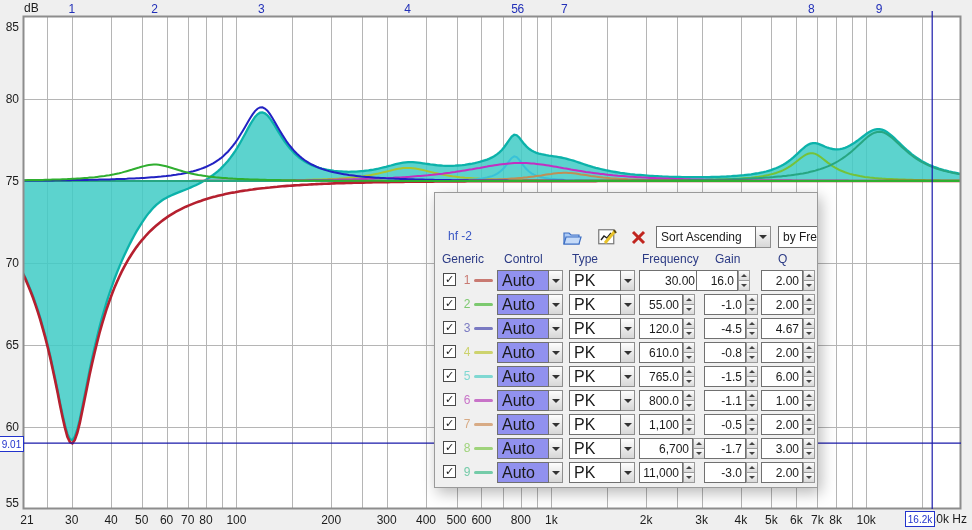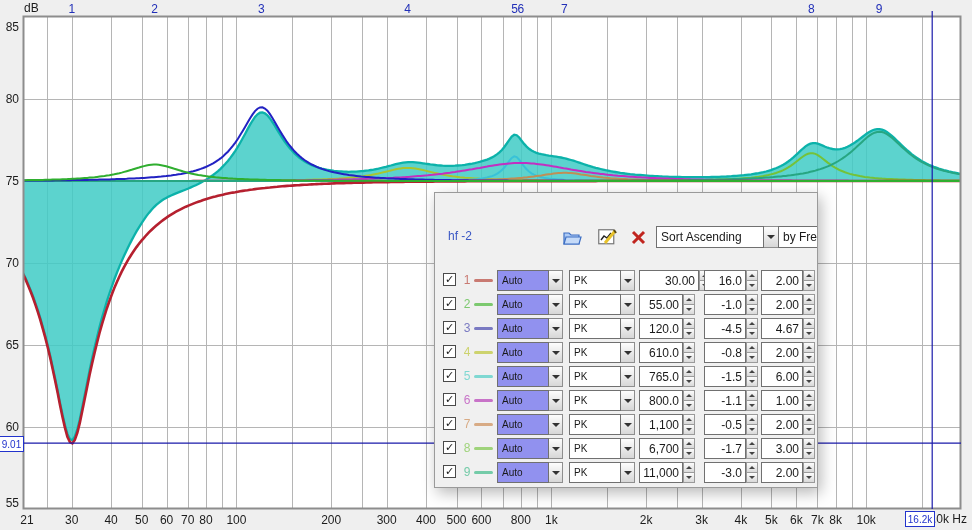--- a/index.html
+++ b/index.html
@@ -41,21 +41,21 @@
   .tri-down{width:0;height:0;border-left:4px solid transparent;border-right:4px solid transparent;border-top:4px solid #333;}
   .headers{position:absolute;left:0;top:58px;width:100%;height:18px;color:#2b3a85;}
   .headers span{position:absolute;top:1px;}
   #rows{position:absolute;left:0;top:76px;width:100%;}
   .frow{position:absolute;left:0;width:100%;height:24px;}
   .cb{position:absolute;left:8px;top:4px;width:13px;height:13px;background:#fff;border:1.4px solid #4a4a4a;box-sizing:border-box;
       display:flex;align-items:center;justify-content:center;font-size:11px;color:#1a1a1a;line-height:1;}
   .cb::after{content:"✓";margin-top:-1px;}
   .fnum{position:absolute;left:25px;top:4px;width:14px;text-align:center;font-size:12px;}
   .swatch{position:absolute;left:39px;top:10px;width:19px;height:3px;border-radius:2px;}
-  .cell-combo .field{width:52px;font-size:10px;}
+  .cell-combo .field{width:52px;font-size:16px;}
   .cell-combo .arrow-btn{width:14px;}
   .spin{position:absolute;display:flex;height:21px;top:1px;}
   .spin .sfield{background:#fff;border:1px solid #707070;box-sizing:border-box;display:flex;align-items:center;justify-content:flex-end;padding-right:3px;font-size:12px;}
   .spin .sbtns{width:12px;display:flex;flex-direction:column;}
   .spin .sbtn{flex:1;border:1px solid #9a9a9a;background:linear-gradient(#fcfcfc,#d9d9d9);display:flex;align-items:center;justify-content:center;box-sizing:border-box;}
   .spin .sbtn+.sbtn{border-top:none;}
   .tri-up-s{width:0;height:0;border-left:3px solid transparent;border-right:3px solid transparent;border-bottom:3px solid #444;}
   .tri-down-s{width:0;height:0;border-left:3px solid transparent;border-right:3px solid transparent;border-top:3px solid #444;}
   .row-sliver{position:absolute;left:0;height:5px;overflow:hidden;}
 </style>
@@ -186,30 +186,38 @@
         <line x1="16" y1="2" x2="18" y2="5" stroke="#5a4a12" stroke-width="2"></line>
       </svg>
     </span>
     <span class="tb-icon" style="left:192px;">
       <svg width="15" height="15" viewBox="0 0 15 15">
         <line x1="2" y1="2" x2="13" y2="13" stroke="#c0251f" stroke-width="3"></line>
         <line x1="13" y1="2" x2="2" y2="13" stroke="#c0251f" stroke-width="3"></line>
       </svg>
     </span>
     <div class="combo" style="left:221px;top:3px;">
-      <span class="field" style="width:108px;">Sort Ascending</span>
+      <span class="field" style="width:100px;">Sort Ascending</span>
       <span class="arrow-btn">
           <span class="tri-down"></span>
         </span>
     </div>
     <div class="combo" style="left:343px;top:3px;">
       <span class="field" style="width:44px;border-right:none;">by Fre</span>
     </div>
   </div>
 
+  <div class="headers">
+    <span style="left:7px;">Generic</span>
+    <span style="left:69px;">Control</span>
+    <span style="left:137px;">Type</span>
+    <span style="left:207px;">Frequency</span>
+    <span style="left:280px;">Gain</span>
+    <span style="left:343px;">Q</span>
+  </div>
 
   <div id="rows">
       <div class="frow" style="top: 0px;">
         <span class="cb"></span>
         <span class="fnum" style="color: rgb(201, 122, 114);">1</span>
         <span class="swatch" style="background: rgb(201, 122, 114);"></span>
         <div class="combo cell-combo" style="left: 62px; top: 1px; height: 21px;">
           <span class="field" style="background: rgb(145, 145, 239);">Auto</span>
           <span class="arrow-btn">
             <span class="tri-down"></span>
@@ -225,21 +233,21 @@
           <span class="sfield" style="width: 60px;">30.00</span>
           <span class="sbtns">
             <span class="sbtn">
               <span class="tri-up-s"></span>
             </span>
             <span class="sbtn">
               <span class="tri-down-s"></span>
             </span>
           </span>
         </div>
-        <div class="spin" style="left: 269px;">
+        <div class="spin" style="left: 261px;">
           <span class="sfield" style="width: 42px;">16.0</span>
           <span class="sbtns">
             <span class="sbtn">
               <span class="tri-up-s"></span>
             </span>
             <span class="sbtn">
               <span class="tri-down-s"></span>
             </span>
           </span>
         </div>
@@ -565,21 +573,21 @@
             <span class="tri-down"></span>
           </span>
         </div>
         <div class="combo cell-combo" style="left: 134px; top: 1px; height: 21px;">
           <span class="field">PK</span>
           <span class="arrow-btn">
             <span class="tri-down"></span>
           </span>
         </div>
         <div class="spin" style="left: 204px;">
-          <span class="sfield" style="width: 44px;">6,700</span>
+          <span class="sfield" style="width: 54px;">6,700</span>
           <span class="sbtns">
             <span class="sbtn">
               <span class="tri-up-s"></span>
             </span>
             <span class="sbtn">
               <span class="tri-down-s"></span>
             </span>
           </span>
         </div>
         <div class="spin" style="left: 269px;">

